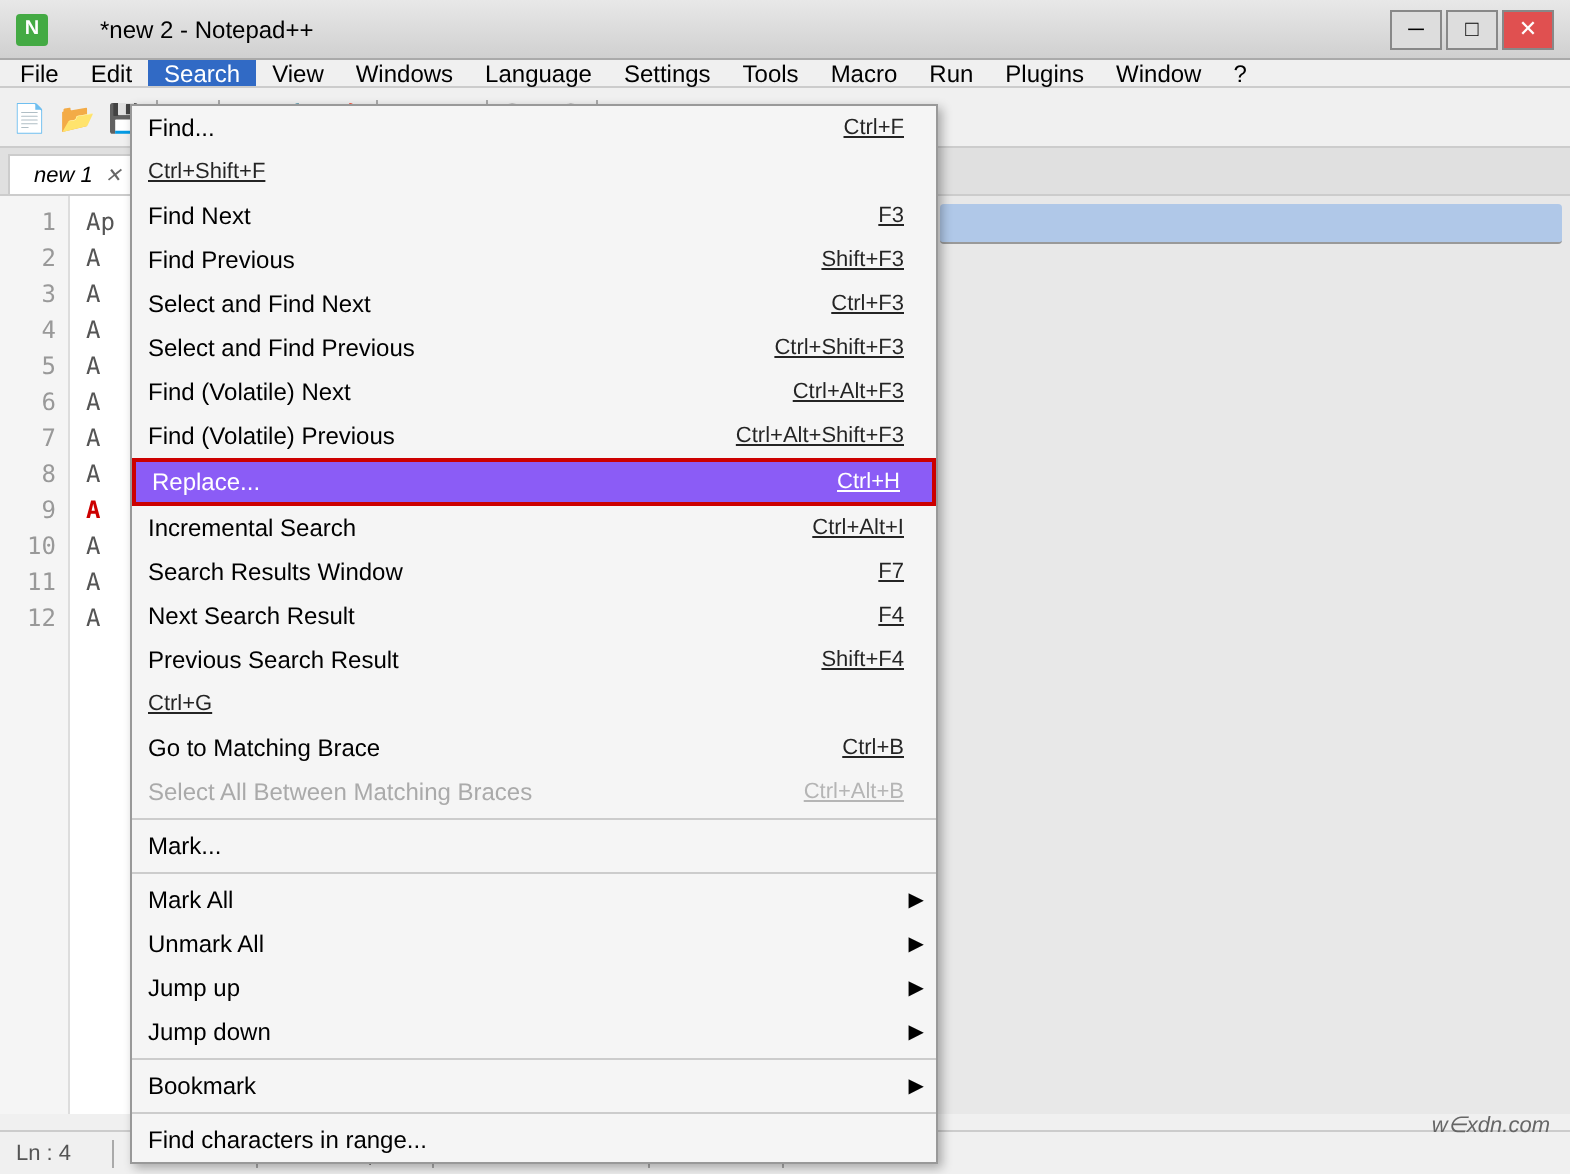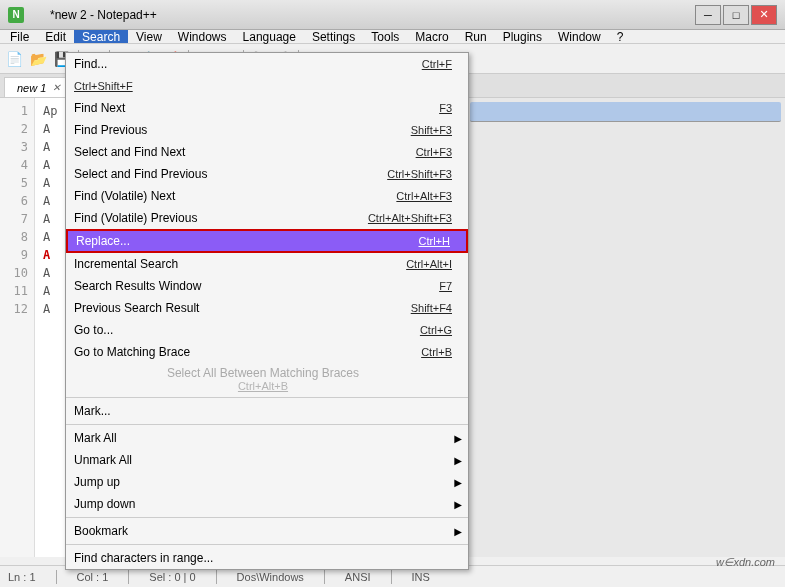--- a/index.html
+++ b/index.html
@@ -220,21 +220,20 @@
       position: relative;
     }
     .dropdown-item.highlighted {
       background: #8b5cf6;
       color: white;
       border: 2px solid #cc0000;
     }
     .dropdown-item.disabled {
       color: #aaa;
       cursor: default;
-      flex-direction: column;
     }
     .dropdown-item-label {
       flex: 1;
     }
     .dropdown-item-shortcut {
       color: inherit;
       font-size: 11px;
       opacity: 0.85;
       text-decoration: underline;
     }
@@ -392,25 +391,28 @@
   </div>
   <div class="dropdown-item">
     <span class="dropdown-item-label">Incremental Search</span>
     <span class="dropdown-item-shortcut">Ctrl+Alt+I</span>
   </div>
   <div class="dropdown-item">
     <span class="dropdown-item-label">Search Results Window</span>
     <span class="dropdown-item-shortcut">F7</span>
   </div>
   <div class="dropdown-item">
+    <span class="dropdown-item-label">Next Search Result</span>
+    <span class="dropdown-item-shortcut">F4</span>
+  </div>
+  <div class="dropdown-item">
     <span class="dropdown-item-label">Previous Search Result</span>
     <span class="dropdown-item-shortcut">Shift+F4</span>
   </div>
   <div class="dropdown-item">
-    <span class="dropdown-item-label">Go to...</span>
     <span class="dropdown-item-shortcut">Ctrl+G</span>
   </div>
   <div class="dropdown-item">
     <span class="dropdown-item-label">Go to Matching Brace</span>
     <span class="dropdown-item-shortcut">Ctrl+B</span>
   </div>
   <div class="dropdown-item disabled">
     <span class="dropdown-item-label">Select All Between Matching Braces</span>
     <span class="dropdown-item-shortcut">Ctrl+Alt+B</span>
   </div>
@@ -441,21 +443,21 @@
     <span class="dropdown-item-label">Bookmark</span>
     <span class="dropdown-arrow">▶</span>
   </div>
   <div class="dropdown-sep"></div>
   <div class="dropdown-item">
     <span class="dropdown-item-label">Find characters in range...</span>
   </div>
 </div>
 
 <div class="status-bar">
-  <span>Ln : 1</span>
+  <span>Ln : 4</span>
   <div class="status-sep"></div>
   <span>Col : 1</span>
   <div class="status-sep"></div>
   <span>Sel : 0 | 0</span>
   <div class="status-sep"></div>
   <span>Dos\Windows</span>
   <div class="status-sep"></div>
   <span>ANSI</span>
   <div class="status-sep"></div>
   <span>INS</span>

